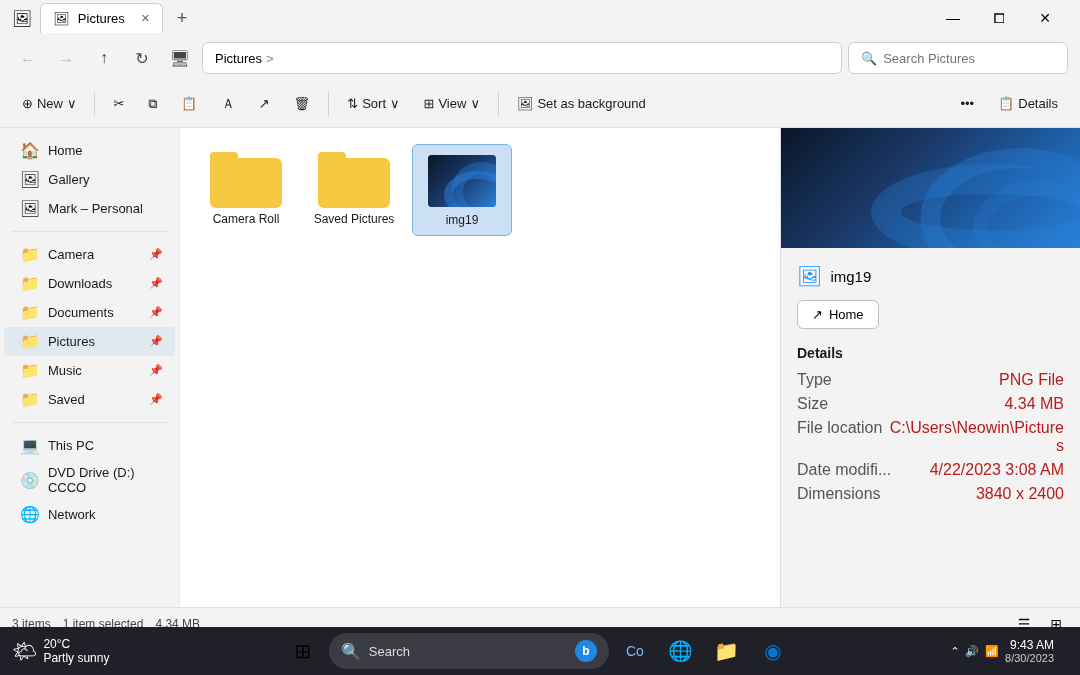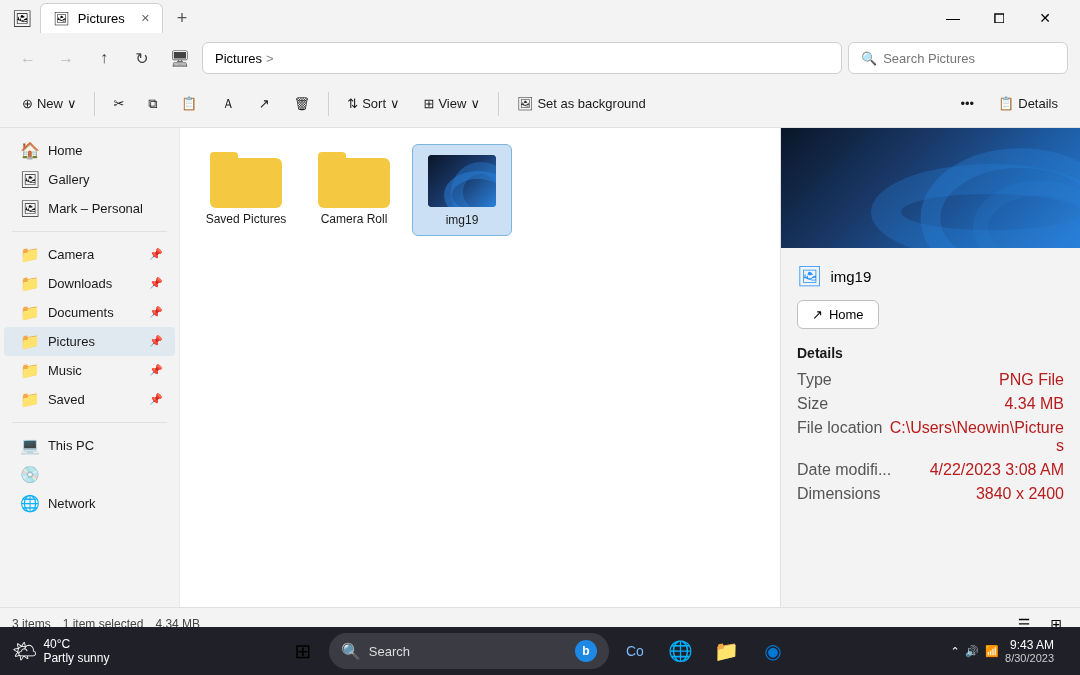--- a/index.html
+++ b/index.html
@@ -240,44 +240,45 @@
       </div>
     </div>
     <div class="sidebar-divider"></div>
     <div class="sidebar-section">
       <div class="sidebar-item">
         <span class="sidebar-item-icon">💻</span>
         <span class="sidebar-item-label">This PC</span>
       </div>
       <div class="sidebar-item">
         <span class="sidebar-item-icon">💿</span>
+        <span class="sidebar-item-label">DVD Drive (D:) CCCO</span>
       </div>
       <div class="sidebar-item">
         <span class="sidebar-item-icon">🌐</span>
         <span class="sidebar-item-label">Network</span>
       </div>
     </div>
   </div>
 
   <div class="file-area">
 
     <div class="file-item">
       <div class="folder-icon">
         <div class="folder-tab" style="background:#f5c842;"></div>
         <div class="folder-body" style="background:#f5c842;"></div>
       </div>
-      <span class="file-name">Saved Pictures</span>
+      <span class="file-name">Camera Roll</span>
     </div>
 
     <div class="file-item">
       <div class="folder-icon">
         <div class="folder-tab" style="background:#f5c842;"></div>
         <div class="folder-body" style="background:#f5c842;"></div>
       </div>
-      <span class="file-name">Camera Roll</span>
+      <span class="file-name">Saved Pictures</span>
     </div>
 
     <div class="file-item selected">
       <div class="file-img">
         <div class="img19-thumb">
           <div class="img19-thumb-wave"></div>
           <svg width="68" height="52" viewBox="0 0 68 52" style="position:absolute;">
             <ellipse cx="50" cy="40" rx="30" ry="20" fill="none" stroke="rgba(41,128,217,0.5)" stroke-width="8"></ellipse>
           </svg>
         </div>
@@ -337,21 +338,21 @@
   <div class="status-bar-right">
     <button class="status-view-btn">☰</button>
     <button class="status-view-btn">⊞</button>
   </div>
 </div>
 
 <div class="taskbar">
   <div class="taskbar-weather">
     <span class="taskbar-weather-icon">🌤</span>
     <div>
-      <div>40°C</div>
+      <div>20°C</div>
       <div>Partly sunny</div>
     </div>
   </div>
   <div class="taskbar-center">
     <div class="taskbar-item">
       <span>⊞</span>
     </div>
     <div class="taskbar-search">
       <span class="taskbar-search-icon">🔍</span>
       <span class="taskbar-search-text">Search</span>

